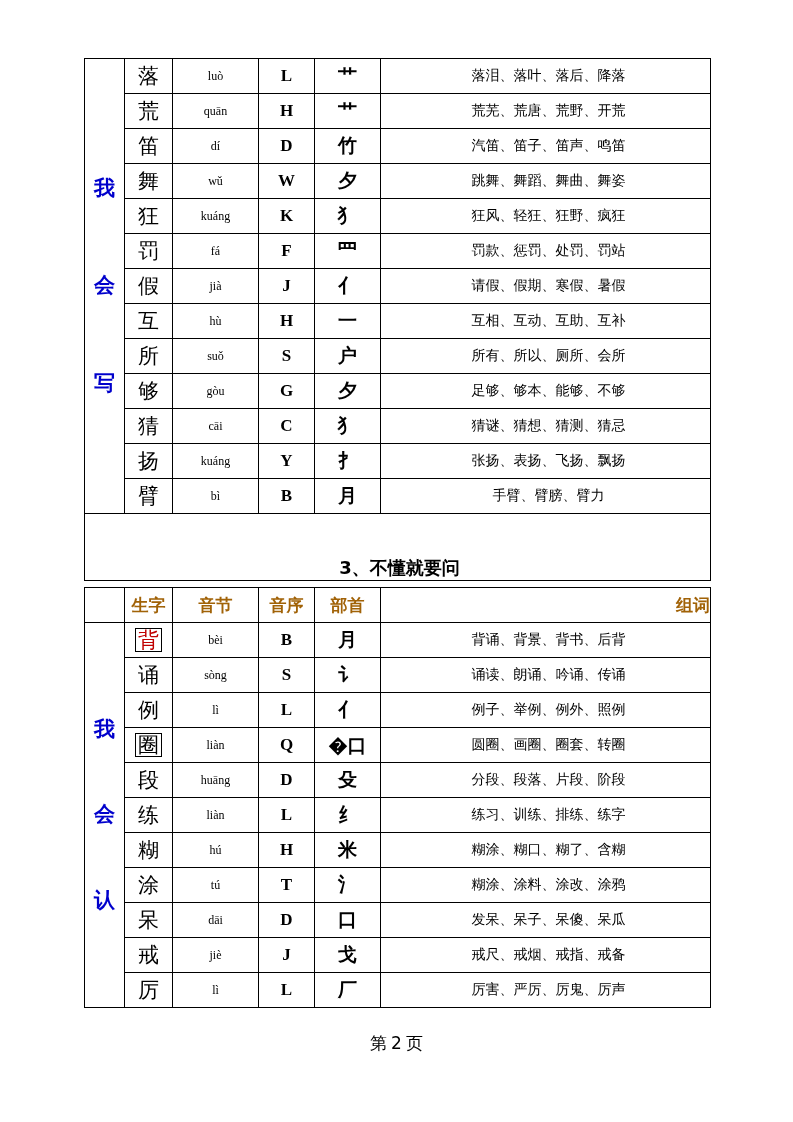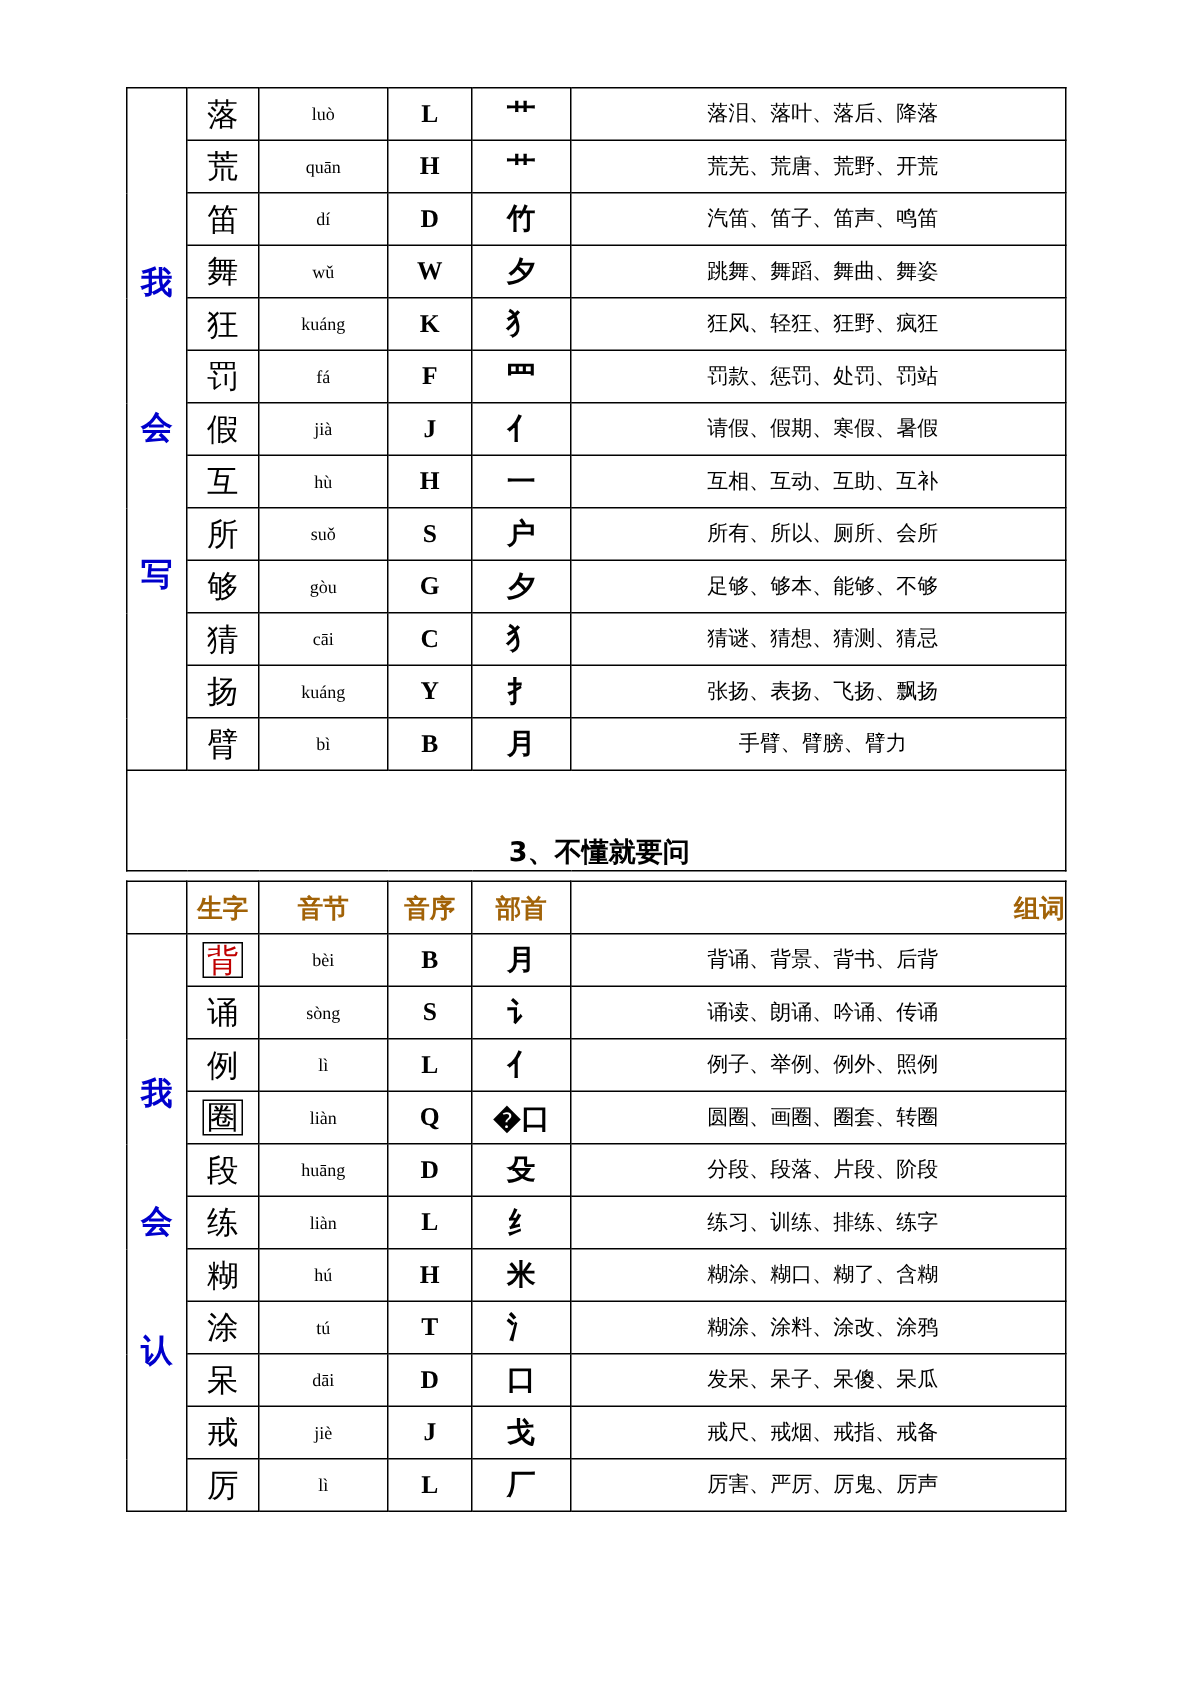--- a/index.html
+++ b/index.html
@@ -345,14 +345,17 @@
           <td class="hanzi">厉</td>
           <td class="pinyin">lì</td>
           <td class="order">L</td>
           <td class="radical">厂</td>
           <td class="words">厉害、严厉、厉鬼、厉声</td>
         </tr>
       </tbody>
     </table>
   </div>
 
+  <div class="footer">
+    <span>第</span><span class="num">2</span><span>页</span>
+  </div>
 
 </div>
 
 </body></html>

